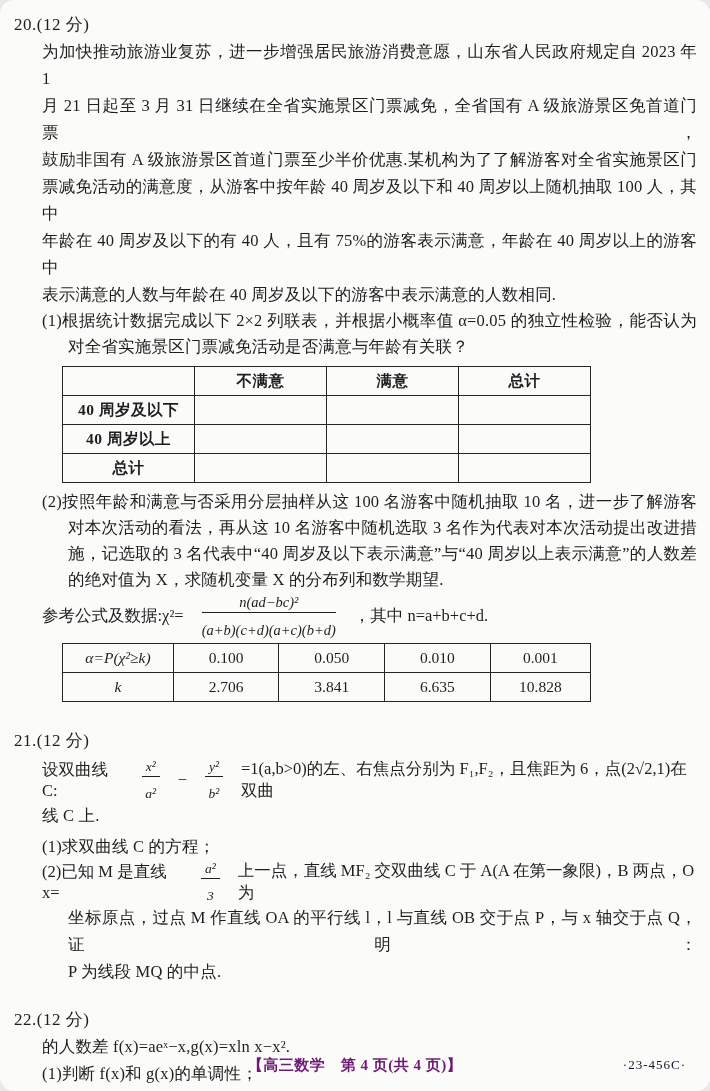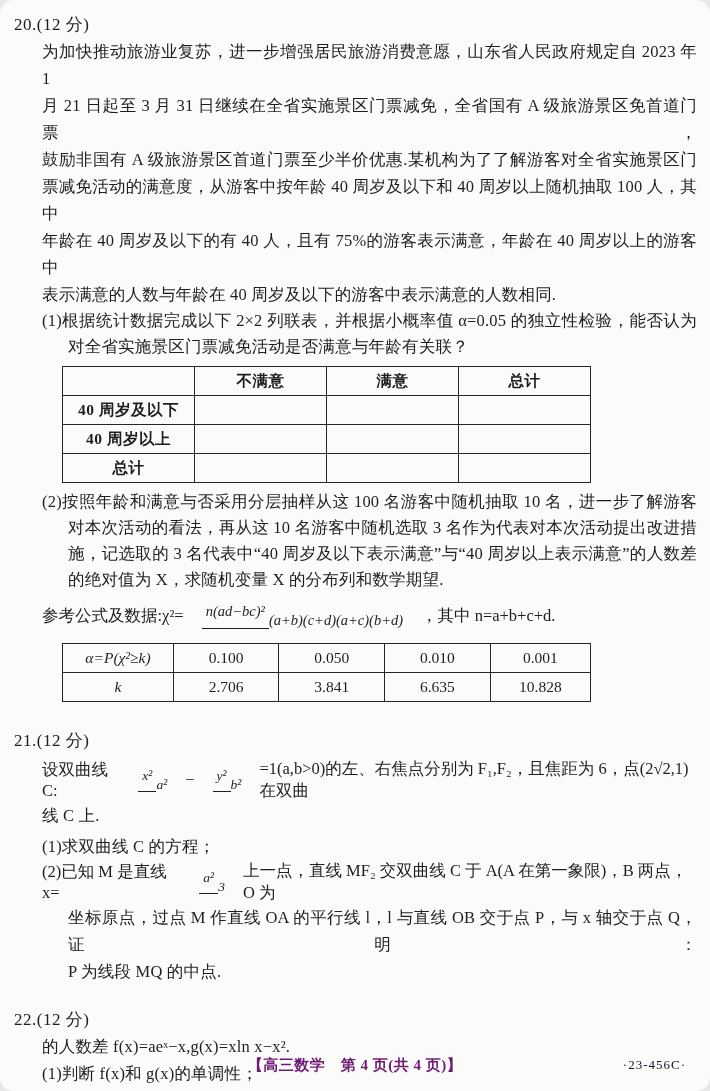--- a/index.html
+++ b/index.html
@@ -23,21 +23,21 @@
   .fill { text-align:justify; text-align-last:justify; }
   .cont { padding-left:26px; }
 
   table { border-collapse:collapse; table-layout:fixed; margin-left:20px; width:529px; }
   table, td { border:1.6px solid #262626; }
   td { height:29px; text-align:center; vertical-align:middle; font-size:15.5px; padding:0 4px; }
   .tbl-label { font-weight:bold; letter-spacing:.5px; }
   .math-cell { font-style:italic; font-family:"Liberation Serif","DejaVu Serif",serif; }
 
   .math-line { display:flex; align-items:center; gap:18px; }
-  .frac { display:inline-flex; flex-direction:row; text-align:center; font-size:13.5px; line-height:1.15; font-style:italic; }
+  .frac { display:inline-flex; flex-direction:column; text-align:center; font-size:13.5px; line-height:1.15; font-style:italic; }
   .frac .num { display:block; border-bottom:1.4px solid #1e1e1e; padding:0 4px 1px; }
   .frac .den { display:block; padding-top:9px; }
   .formula-line { height:42px; margin-top:2px; }
   .formula-line .frac { font-size:14.5px; }
   .tall-line { height:44px; }
 
   .spacer-s { height:6px; }
   .footer {
     position:absolute; left:0; right:0; top:1056px; height:24px;
   }

